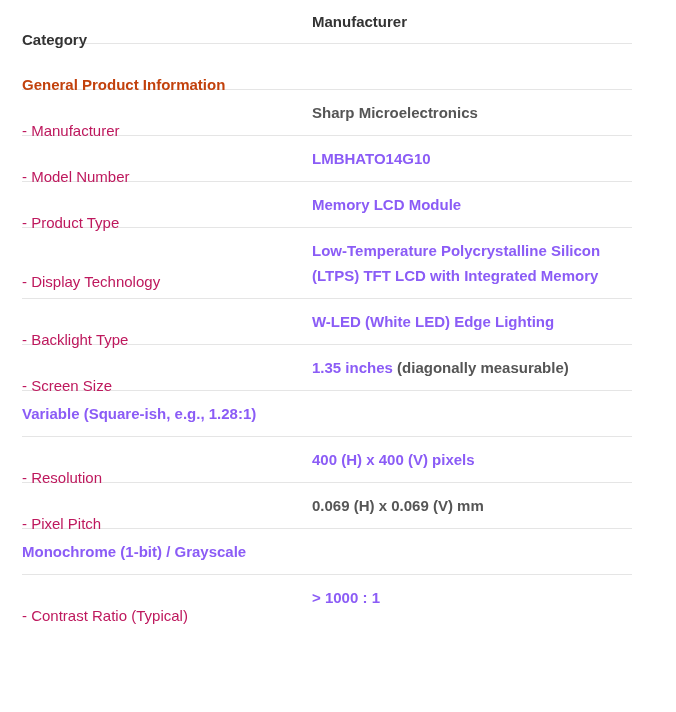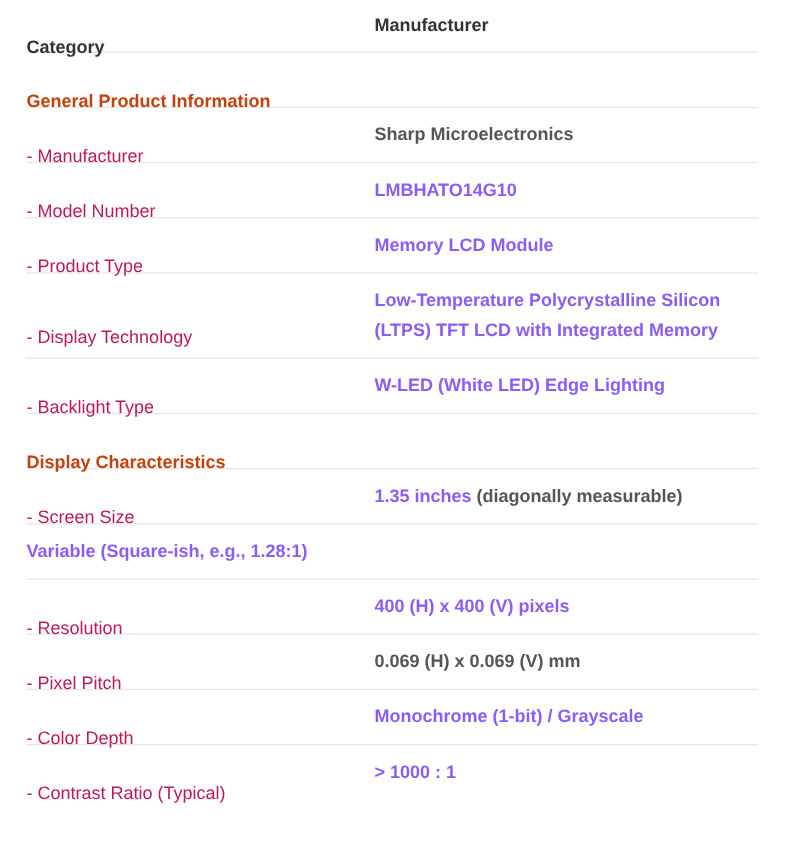--- a/index.html
+++ b/index.html
@@ -46,39 +46,34 @@
   <div class="row double">
     <div class="cell-cat cat-item">- Display Technology</div>
     <div class="cell-spec"><span class="strong">Low-Temperature Polycrystalline Silicon (LTPS) TFT LCD with Integrated Memory</span></div>
   </div>
   <div class="row single">
     <div class="cell-cat cat-item">- Backlight Type</div>
     <div class="cell-spec"><span class="strong">W-LED (White LED) Edge Lighting</span></div>
   </div>
 
   <div class="row single">
-    <div class="cell-cat section">Display Characteristics</div>
-    <div class="cell-spec"></div>
-  </div>
-  <div class="row single">
     <div class="cell-cat cat-item">- Screen Size</div>
     <div class="cell-spec"><span class="strong">1.35 inches</span><span class="plain"> (diagonally measurable)</span></div>
   </div>
   <div class="row single">
     <div class="cell-spec"><span class="strong">Variable (Square-ish, e.g., 1.28:1)</span></div>
   </div>
   <div class="row single">
     <div class="cell-cat cat-item">- Resolution</div>
     <div class="cell-spec"><span class="strong">400 (H) x 400 (V) pixels</span></div>
   </div>
   <div class="row single">
     <div class="cell-cat cat-item">- Pixel Pitch</div>
     <div class="cell-spec"><span class="plain">0.069 (H) x 0.069 (V) mm</span></div>
   </div>
   <div class="row single">
-    <div class="cell-cat cat-item">- Color Depth</div>
     <div class="cell-spec"><span class="strong">Monochrome (1-bit) / Grayscale</span></div>
   </div>
   <div class="row single last">
     <div class="cell-cat cat-item">- Contrast Ratio (Typical)</div>
     <div class="cell-spec"><span class="strong">&gt; 1000 : 1</span></div>
   </div>
 </div>
 
 </body></html>

